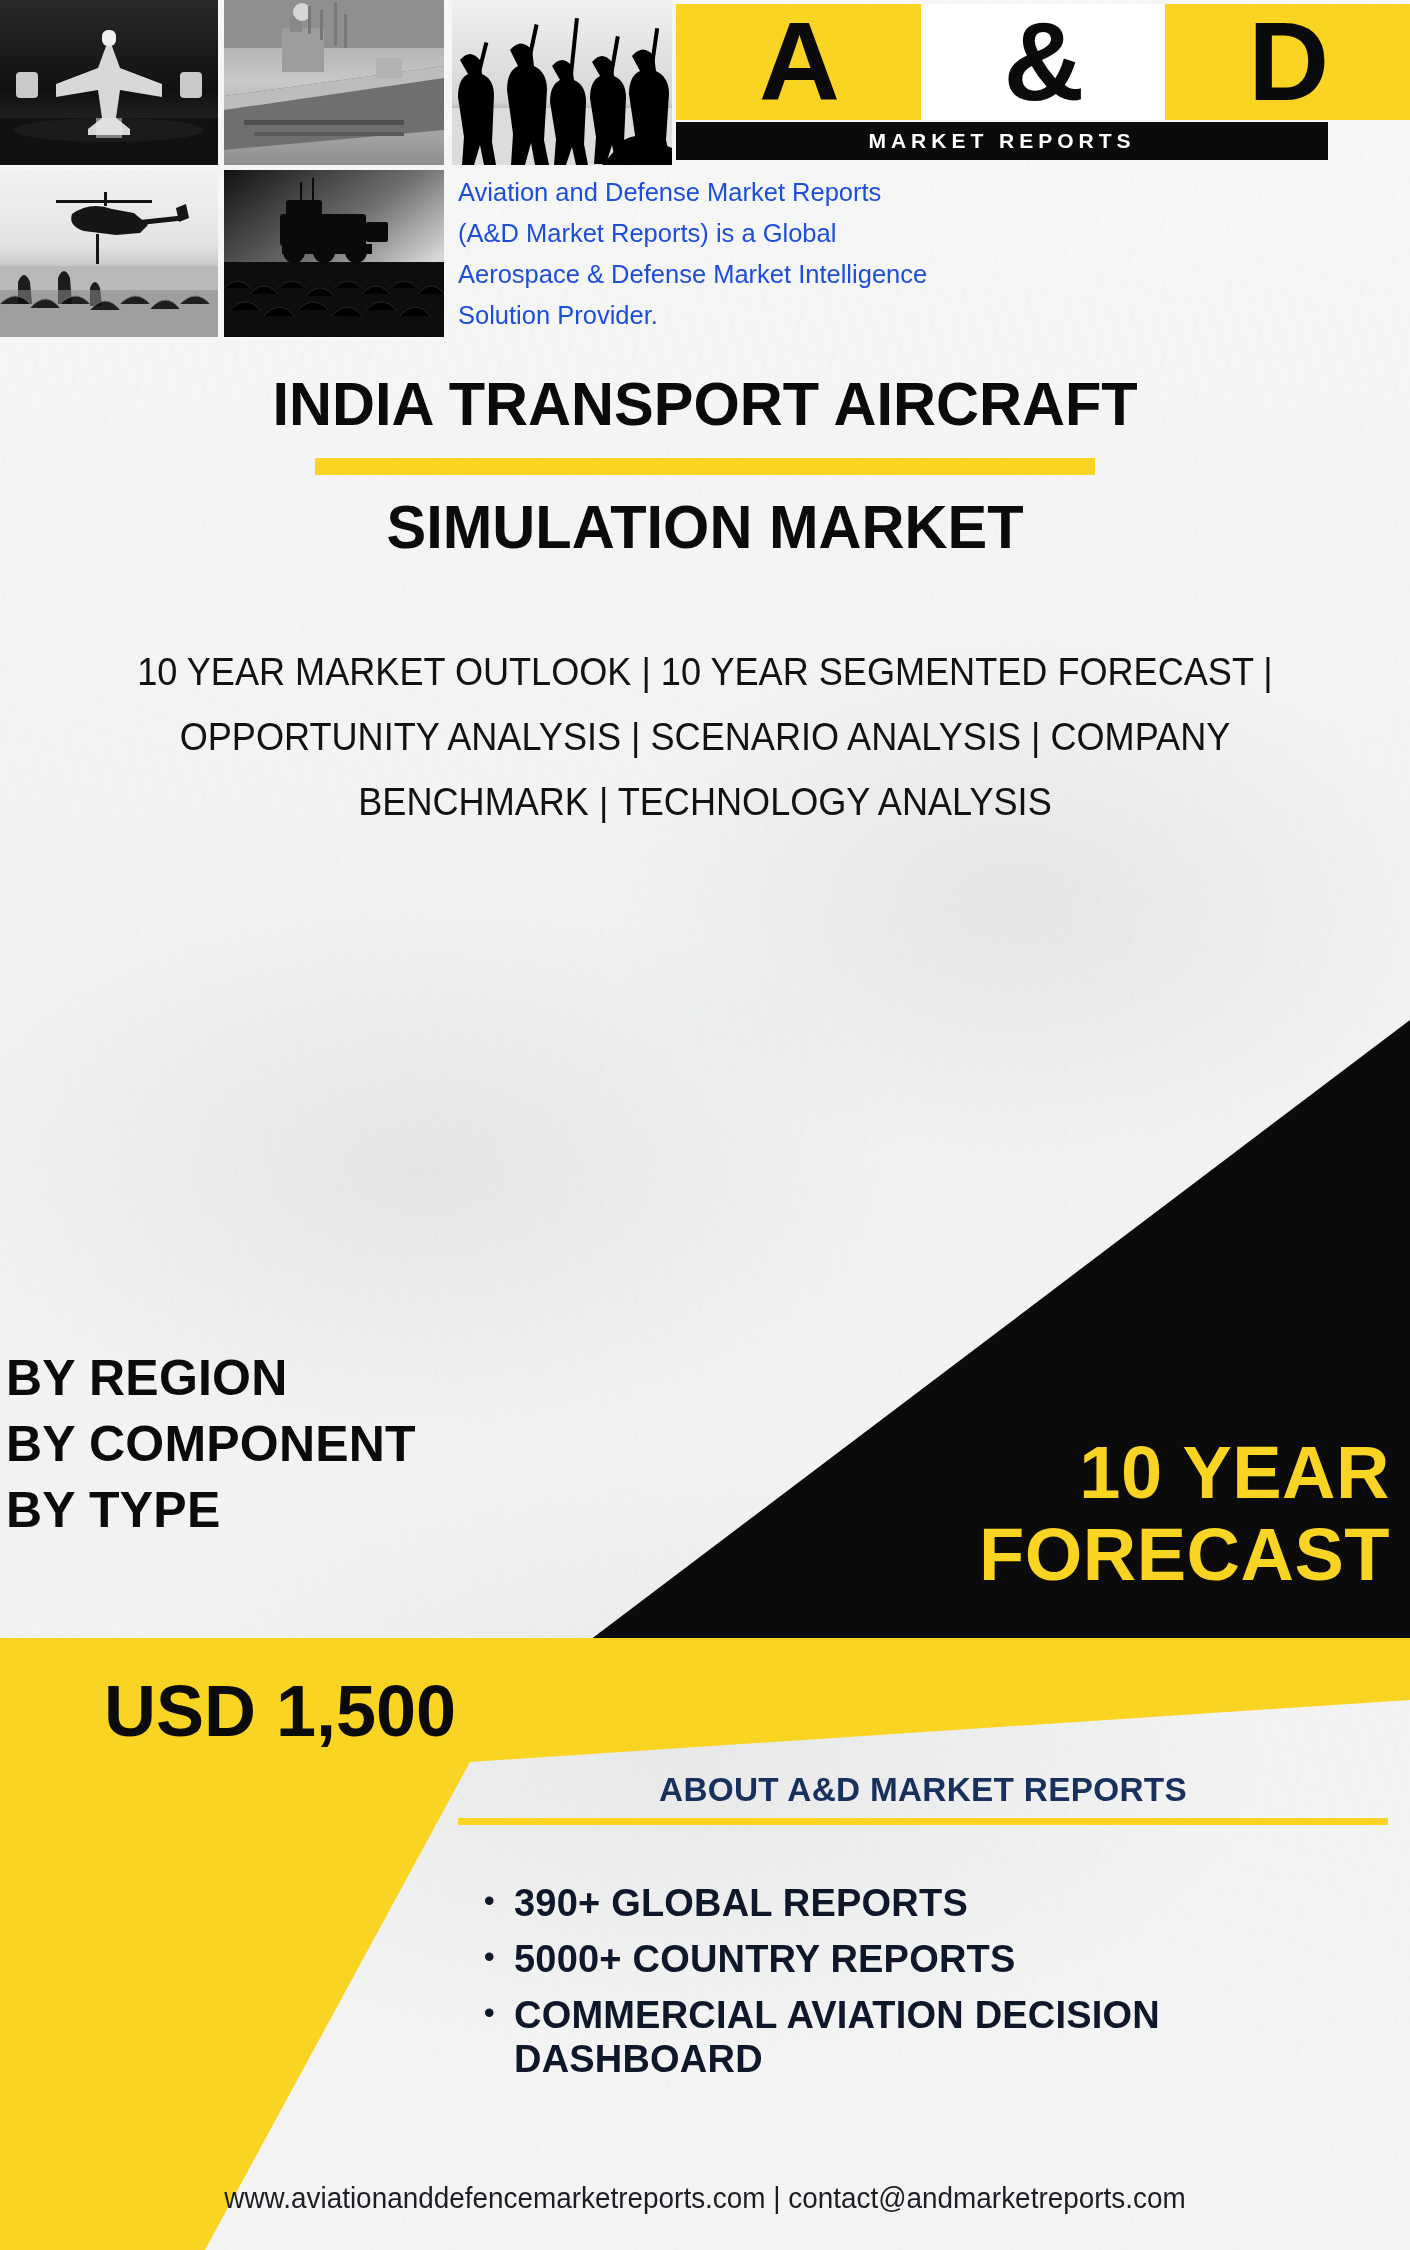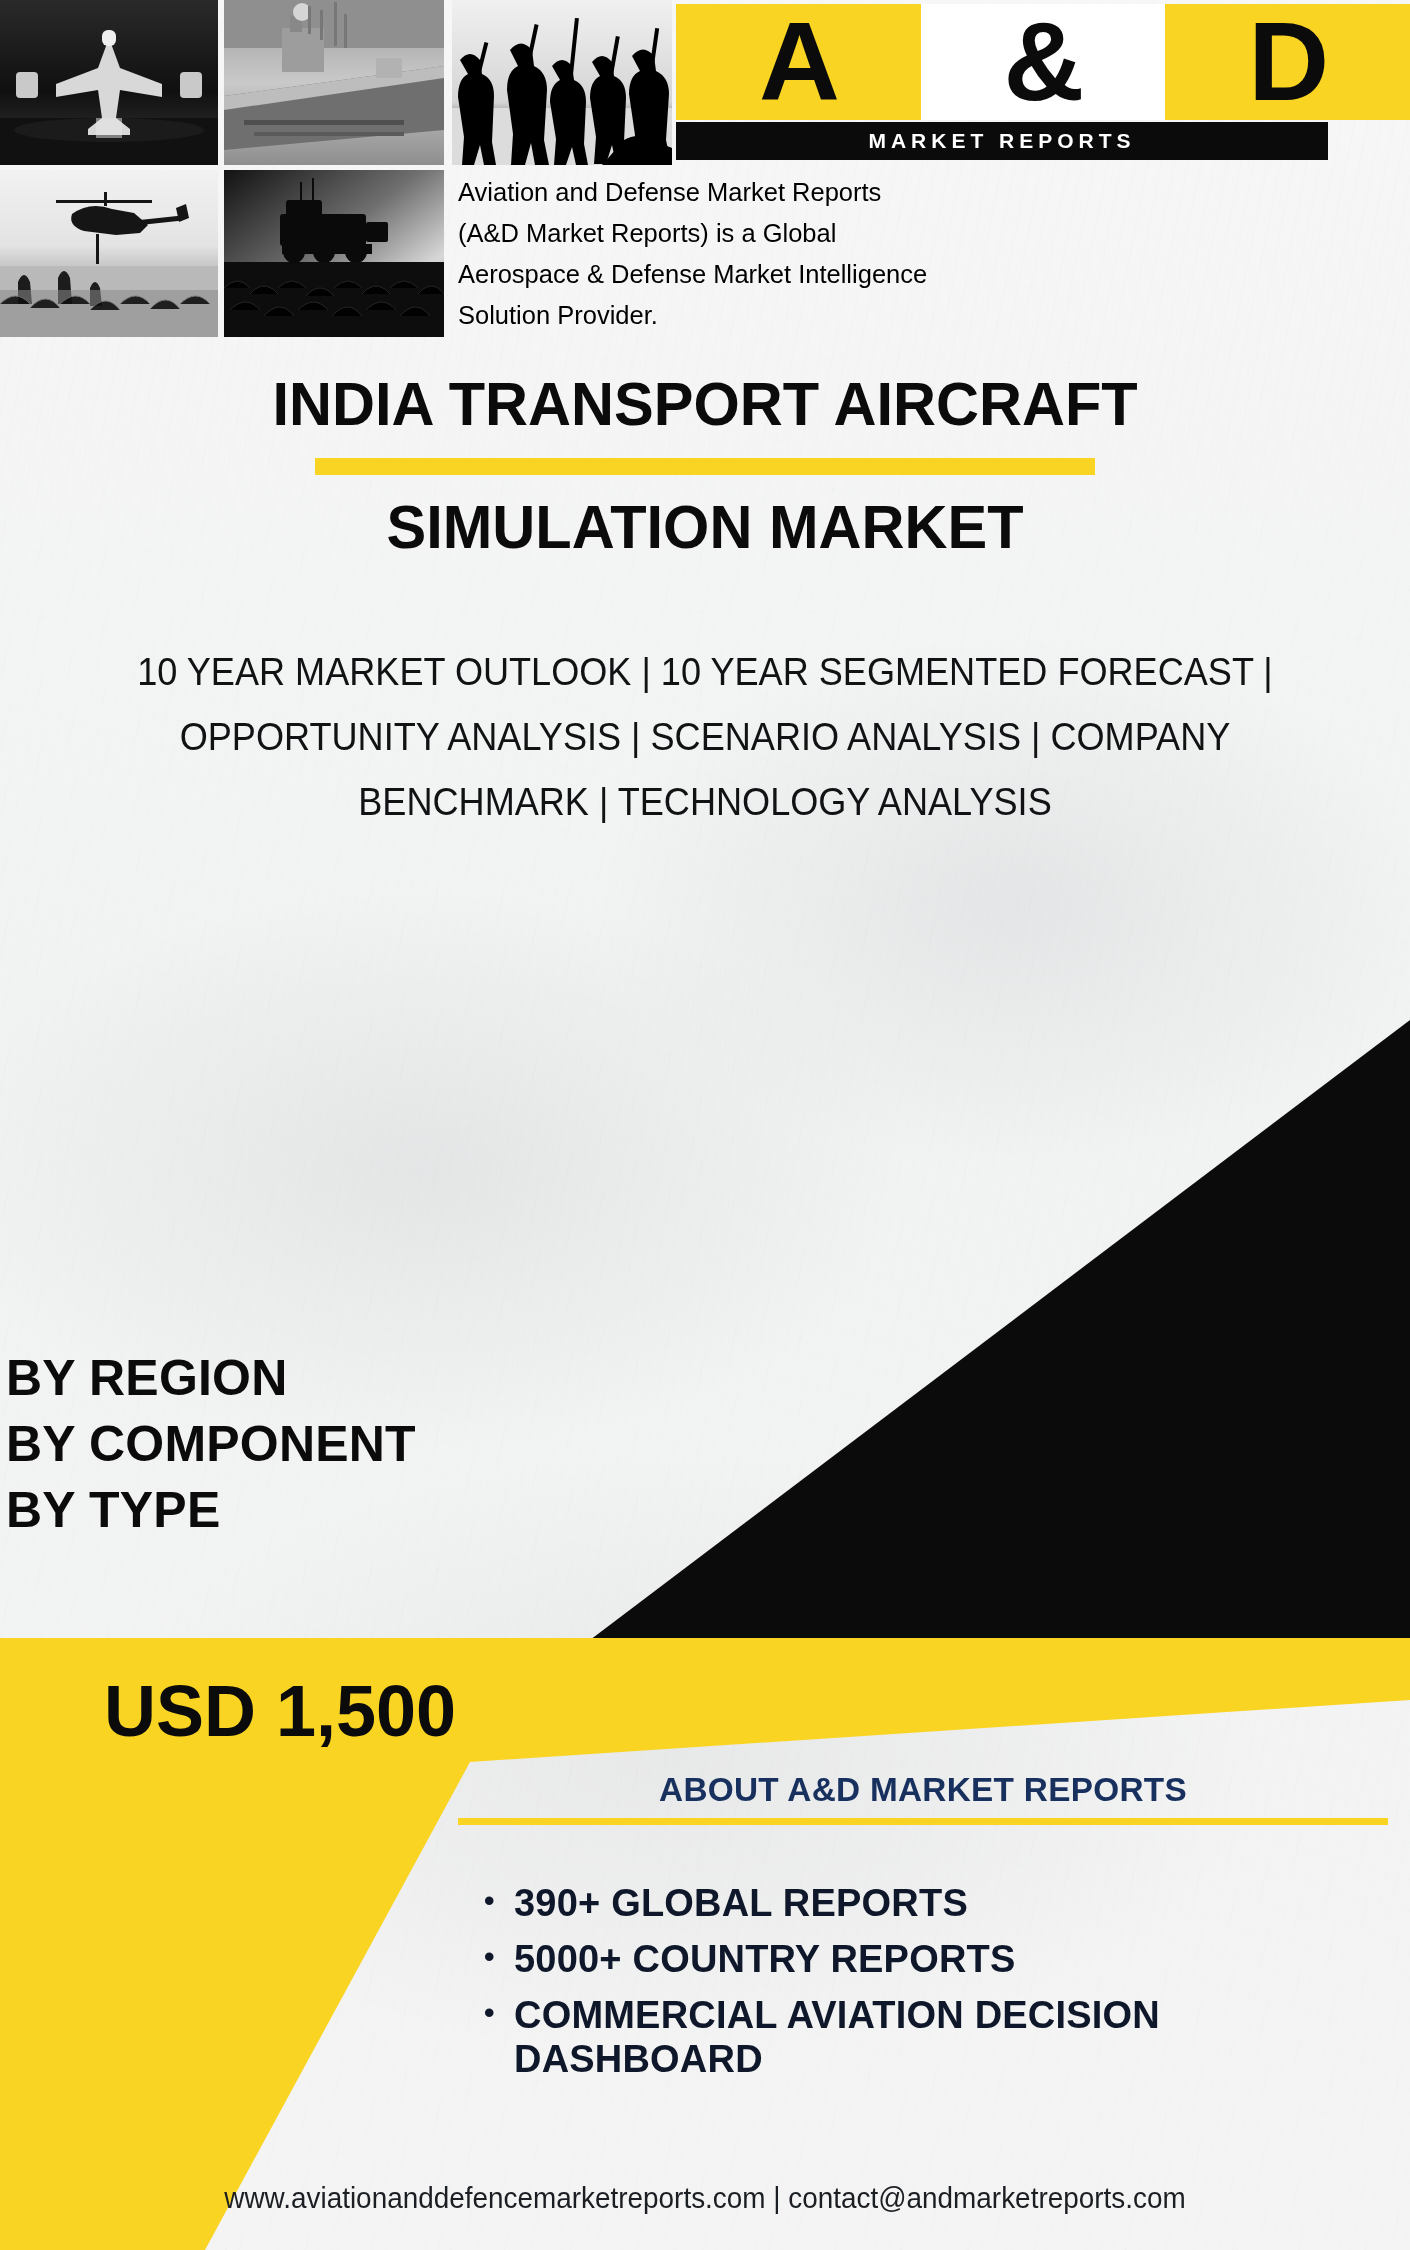--- a/index.html
+++ b/index.html
@@ -54,21 +54,21 @@
               font-size:112px; line-height:1; color:#0b0b0b; letter-spacing:-2px; }
   .logo-cell.y{ background:#F9D423; }
   .logo-cell.w{ background:#ffffff; }
   .logo-bar{ position:absolute; left:0; top:122px; width:652px; height:38px;
              background:#0b0b0b; display:flex; align-items:center; justify-content:center; }
   .logo-bar span{ color:#ffffff; font-size:21px; font-weight:bold; letter-spacing:5px; }
 
   
   .intro{
     position:absolute; left:458px; top:172px; width:522px;
-    color:#000000; font-size:25.5px; line-height:41px;
+    color:#1d4ed8; font-size:25.5px; line-height:41px;
     text-align:justify; text-justify:inter-word;
     font-family:"Liberation Sans", sans-serif; font-weight:400;
   }
   .intro .lastline{ text-align:left; }
 
   
   .title-wrap{ position:absolute; left:0; top:368px; width:1410px; text-align:center; }
   .title-line{
     font-family:"Liberation Sans", sans-serif;
     font-weight:bold; color:#0b0b0b;
@@ -327,20 +327,24 @@
   </div>
 
   <div class="subtitle">10 YEAR MARKET OUTLOOK | 10 YEAR SEGMENTED FORECAST | OPPORTUNITY ANALYSIS | SCENARIO ANALYSIS | COMPANY BENCHMARK | TECHNOLOGY ANALYSIS</div>
 
   <div class="by-list">
     <div>BY REGION</div>
     <div>BY COMPONENT</div>
     <div>BY TYPE</div>
   </div>
 
+  <div class="forecast">
+    <div>10 YEAR</div>
+    <div>FORECAST</div>
+  </div>
 
   <div class="price">USD 1,500</div>
 
   <div class="about">
     <div class="about-title">ABOUT A&amp;D MARKET REPORTS</div>
     <div class="about-rule"></div>
     <ul class="about-list">
       <li>390+ GLOBAL REPORTS</li>
       <li>5000+ COUNTRY REPORTS</li>
       <li>COMMERCIAL AVIATION DECISION DASHBOARD</li>

